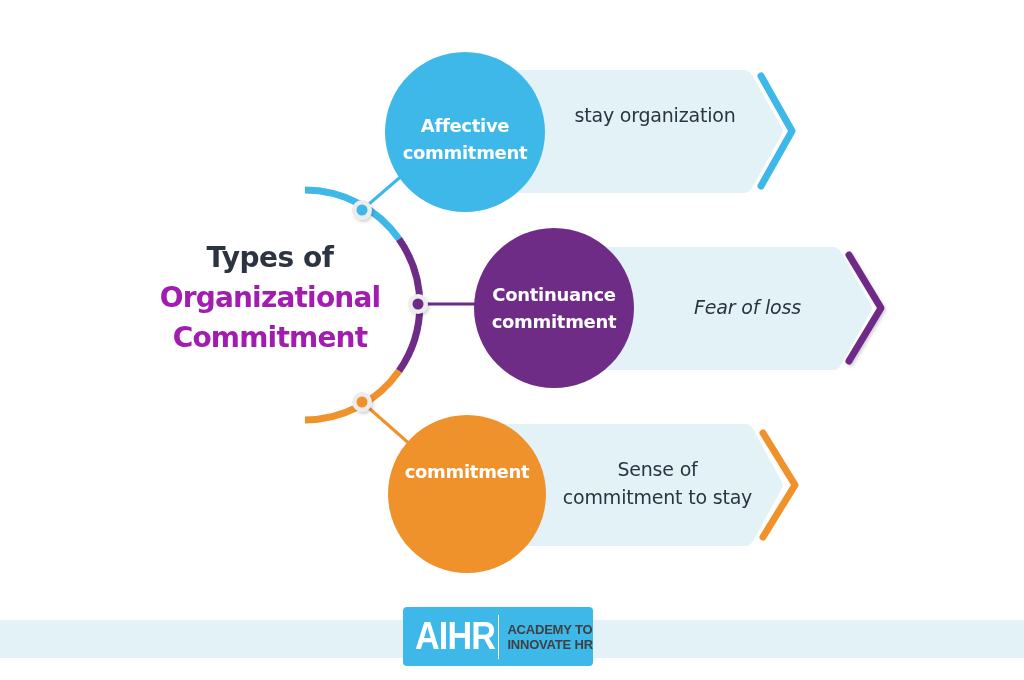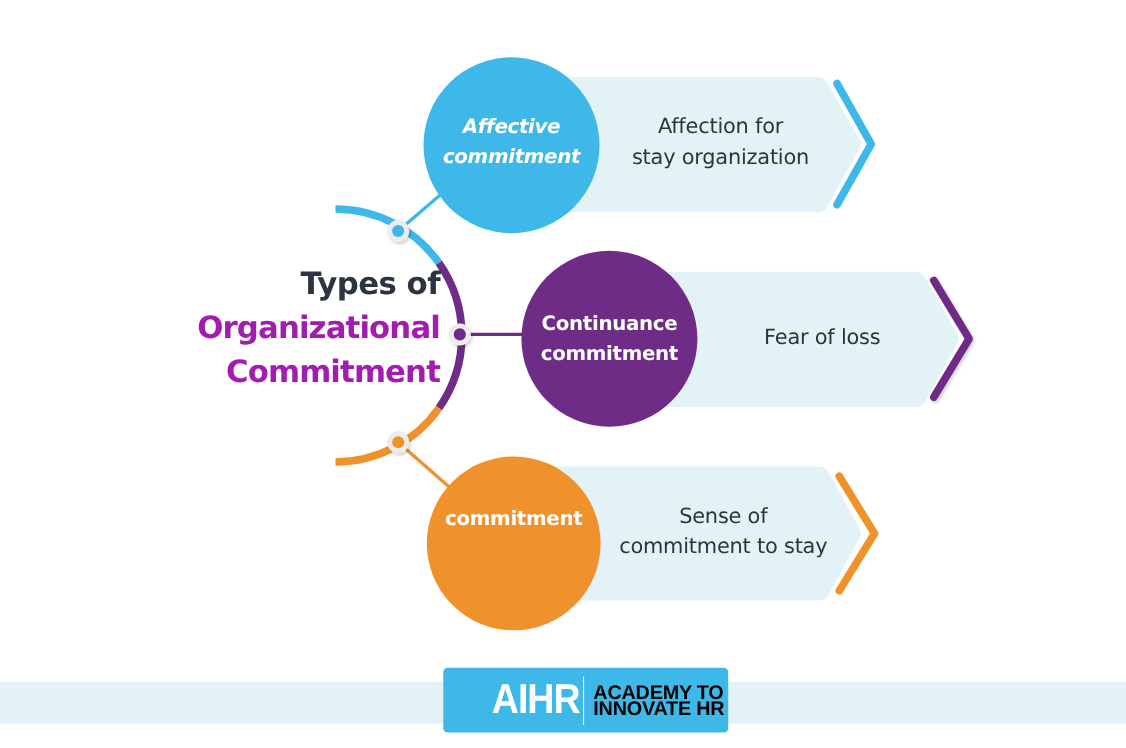--- a/index.html
+++ b/index.html
@@ -1,34 +1,34 @@
 <!DOCTYPE html>
 <html><head>
   <meta charset="utf-8">
   <style>
     html, body { margin:0; padding:0; background:#ffffff; }
     body { width:1024px; height:680px; position:relative; overflow:hidden;
            font-family:"DejaVu Sans", sans-serif; }
     #stage { position:absolute; left:0; top:0; width:1024px; height:680px; }
-    .title { position:absolute; left:140px; top:238px; width:260px; text-align:right;
+    .title { position:absolute; left:140px; top:238px; width:260px; text-align:center;
              font-family:"DejaVu Sans", sans-serif; font-weight:bold; line-height:40px; }
     .title .l1 { color:#2b3440; font-size:28px; letter-spacing:-0.5px; display:block; }
     .title .l2 { color:#a21caf; font-size:28px; letter-spacing:-0.8px; display:block; }
     .circle-label { position:absolute; color:#ffffff; font-weight:bold; text-align:center;
                     font-size:18px; line-height:27px; width:160px; letter-spacing:-0.3px; }
     .box-label { position:absolute; color:#2b3440; text-align:center; font-size:19px;
                  line-height:28px; letter-spacing:-0.2px; }
     .band { position:absolute; left:0; top:620px; width:1024px; height:38px; background:#e2f2f7; }
-    .logo { position:absolute; left:403px; top:607px; width:227px; height:59px; background:#3db8e8;
-            border-radius:4px; display:flex; align-items:center;padding-left:32px; }
+    .logo { position:absolute; left:403px; top:607px; width:190px; height:59px; background:#3db8e8;
+            border-radius:4px; display:flex; align-items:center; }
     .logo .mark { color:#fff; font-family:"Liberation Sans", sans-serif; font-weight:bold;
                   font-size:38px; letter-spacing:-1px; margin-left:12px; transform:scaleX(0.9); transform-origin:left center; }
     .logo .sep { width:1.5px; height:44px; background:#fff; margin-left:-6px; margin-right:8px; }
-    .logo .tag { color:#000000; font-family:"Liberation Sans", sans-serif; font-weight:bold;
-                 font-size:18px; line-height:15px; letter-spacing:-0.2px; }
+    .logo .tag { color:#404040; font-family:"Liberation Sans", sans-serif; font-weight:bold;
+                 font-size:13px; line-height:15px; letter-spacing:-0.2px; }
   </style>
 </head>
 <body>
 
 <svg id="stage" viewBox="0 0 1024 680" xmlns="http://www.w3.org/2000/svg">
   <defs>
     <filter id="sh" x="-30%" y="-30%" width="160%" height="160%">
       <feDropShadow dx="1.5" dy="2" stdDeviation="1.5" flood-color="#000" flood-opacity="0.18"></feDropShadow>
     </filter>
   </defs>
@@ -77,37 +77,36 @@
     <circle cx="362" cy="402" r="5.5" fill="#f0922b"></circle>
   </g>
 </svg>
 
 <div class="title">
   <span class="l1">Types of</span>
   <span class="l2">Organizational</span>
   <span class="l2">Commitment</span>
 </div>
 
-<div class="circle-label" style="left:385px; top:102px;font-style:italic;">
+<div class="circle-label" style="left:385px; top:112px;">
   <div>Affective</div>
   <div>commitment</div>
 </div>
 <div class="circle-label" style="left:474px; top:281px;">
   <div>Continuance</div>
   <div>commitment</div>
 </div>
 <div class="circle-label" style="left:387px; top:458px;">
   <div>commitment</div>
 </div>
 
 <div class="box-label" style="left:550px; top:101px; width:210px;">
-  <div>Affection for</div>
   <div>stay organization</div>
 </div>
-<div class="box-label" style="left:640px; top:293px; width:215px;">
+<div class="box-label" style="left:640px; top:293px; width:215px;font-style:italic;">
   <div>Fear of loss</div>
 </div>
 <div class="box-label" style="left:550px; top:455px; width:215px;">
   <div>Sense of</div>
   <div>commitment to stay</div>
 </div>
 
 <div class="band"></div>
 <div class="logo">
   <span class="mark">AIHR</span>

